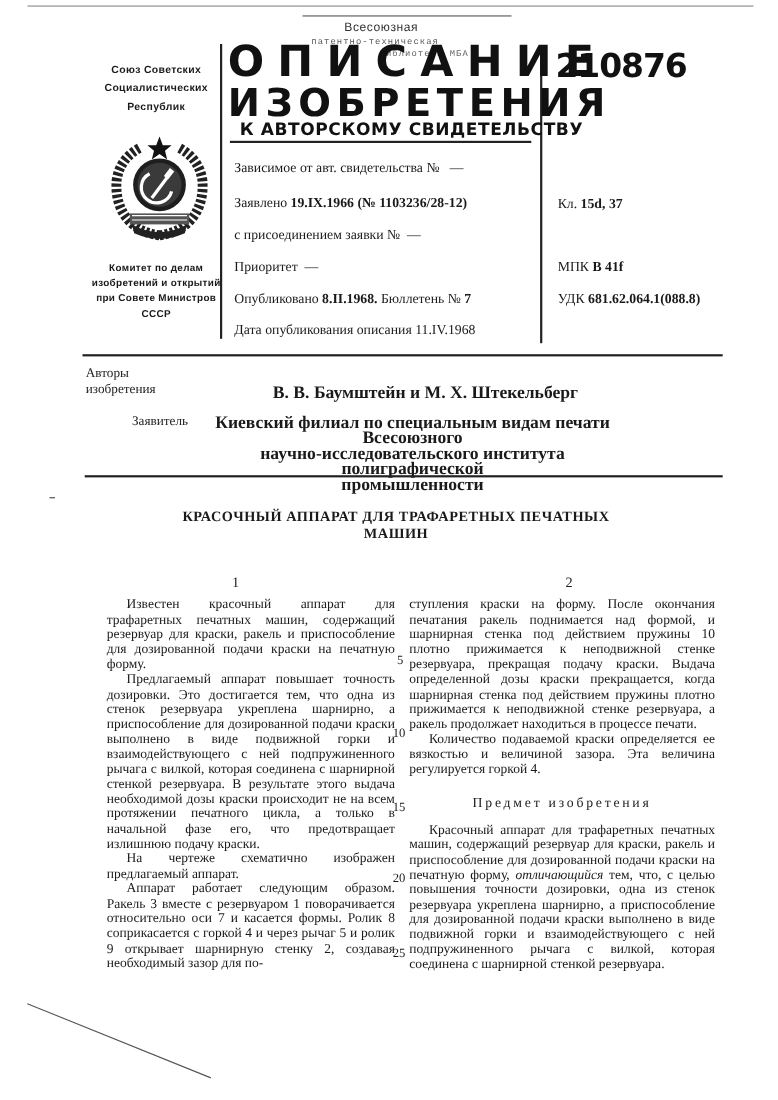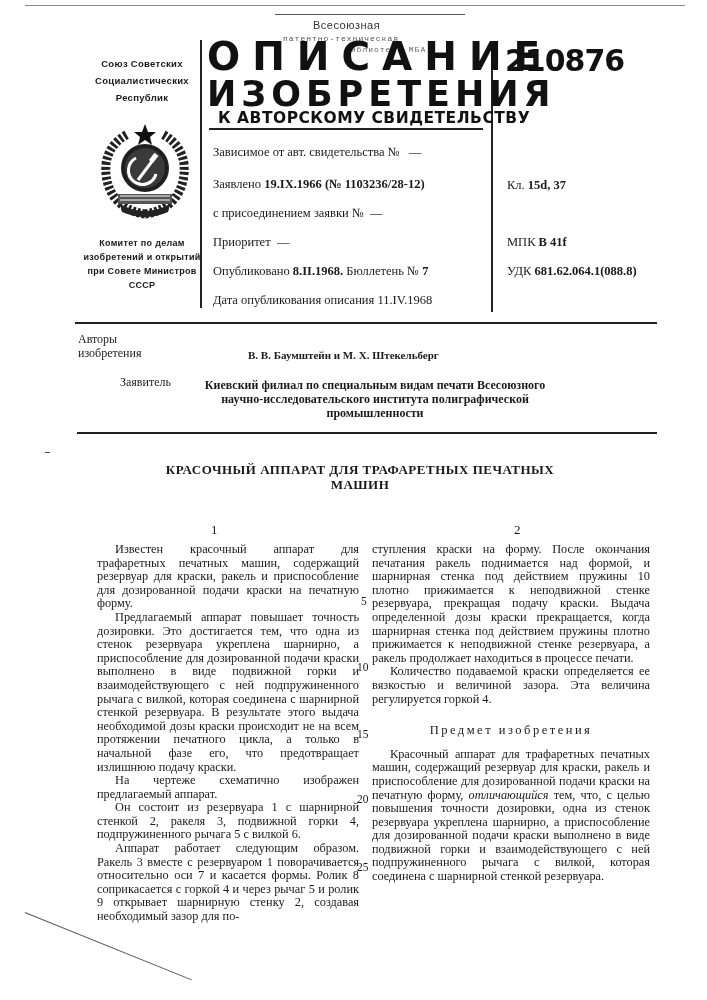--- a/index.html
+++ b/index.html
@@ -19,22 +19,22 @@
 
   .org { width:140px; text-align:center; font-family:"Liberation Sans", sans-serif; font-weight:bold; font-size:9.5px; line-height:17px; letter-spacing:0.3px; }
   .org-top { left:72px; top:55px; }
   .org-bot { left:72px; top:236px; line-height:14px; font-size:9px; }
 
   .meta { left:213px; font-size:12.5px; font-family:"Liberation Serif", serif; }
   .meta b { font-weight:bold; }
   .cls { left:507px; font-size:12.5px; font-family:"Liberation Serif", serif; }
 
   .label { font-size:12px; font-family:"Liberation Serif", serif; color:#222; }
-  .authors { left:248px; top:349px; font-size:11px; font-weight:bold; font-family:"Liberation Serif", serif; }
-  .applicant { left:195px; top:378px; width:360px; text-align:center; font-size:12px; font-weight:bold; font-family:"Liberation Serif", serif; line-height:14px; }
+  .authors { left:248px; top:349px; font-size:16px; font-weight:bold; font-family:"Liberation Serif", serif; }
+  .applicant { left:195px; top:378px; width:360px; text-align:center; font-size:16px; font-weight:bold; font-family:"Liberation Serif", serif; line-height:14px; }
 
   .doc-title { left:150px; top:462px; width:420px; text-align:center; font-size:13px; font-weight:bold; font-family:"Liberation Serif", serif; letter-spacing:0.5px; line-height:15px; }
 
   .colnum { font-size:13px; font-family:"Liberation Serif", serif; }
   .col { font-size:12.3px; font-family:"Liberation Serif", serif; line-height:13.6px; text-align:justify; }
   .col p { margin:0; }
   .col p.ind { text-indent:18px; }
   .col1 { left:97px; top:543px; width:262px; }
   .col2 { left:372px; top:543px; width:278px; }
   .ln { font-size:11.5px; font-family:"Liberation Serif", serif; }
@@ -155,21 +155,20 @@
   <div>МАШИН</div>
 </div>
 
 <div class="abs colnum" style="left:211px; top:522px;">1</div>
 <div class="abs colnum" style="left:514px; top:522px;">2</div>
 
 <div class="abs col col1">
   <p class="ind">Известен красочный аппарат для трафаретных печатных машин, содержащий резервуар для краски, ракель и приспособление для дозированной подачи краски на печатную форму.</p>
   <p class="ind">Предлагаемый аппарат повышает точность дозировки. Это достигается тем, что одна из стенок резервуара укреплена шарнирно, а приспособление для дозированной подачи краски выполнено в виде подвижной горки и взаимодействующего с ней подпружиненного рычага с вилкой, которая соединена с шарнирной стенкой резервуара. В результате этого выдача необходимой дозы краски происходит не на всем протяжении печатного цикла, а только в начальной фазе его, что предотвращает излишнюю подачу краски.</p>
   <p class="ind">На чертеже схематично изображен предлагаемый аппарат.</p>
-  <p class="ind">Он состоит из резервуара 1 с шарнирной стенкой 2, ракеля 3, подвижной горки 4, подпружиненного рычага 5 с вилкой 6.</p>
   <p class="ind">Аппарат работает следующим образом. Ракель 3 вместе с резервуаром 1 поворачивается относительно оси 7 и касается формы. Ролик 8 соприкасается с горкой 4 и через рычаг 5 и ролик 9 открывает шарнирную стенку 2, создавая необходимый зазор для по-</p>
 </div>
 
 <div class="abs ln" style="left:361px; top:595px;">5</div>
 <div class="abs ln" style="left:357px; top:661px;">10</div>
 <div class="abs ln" style="left:357px; top:728px;">15</div>
 <div class="abs ln" style="left:357px; top:793px;">20</div>
 <div class="abs ln" style="left:357px; top:861px;">25</div>
 
 <div class="abs col col2">

